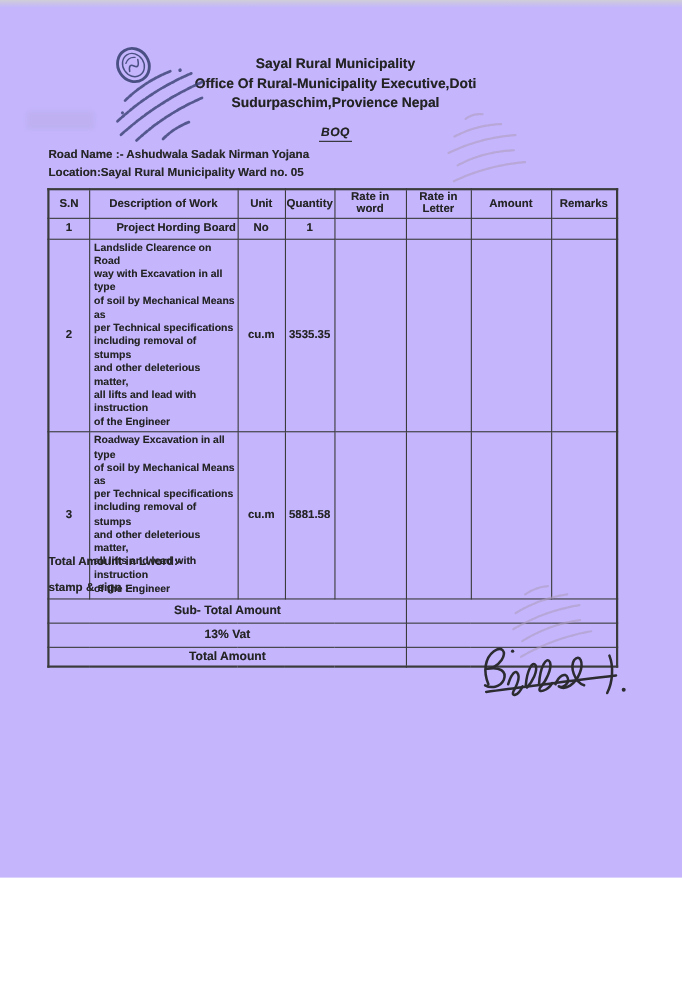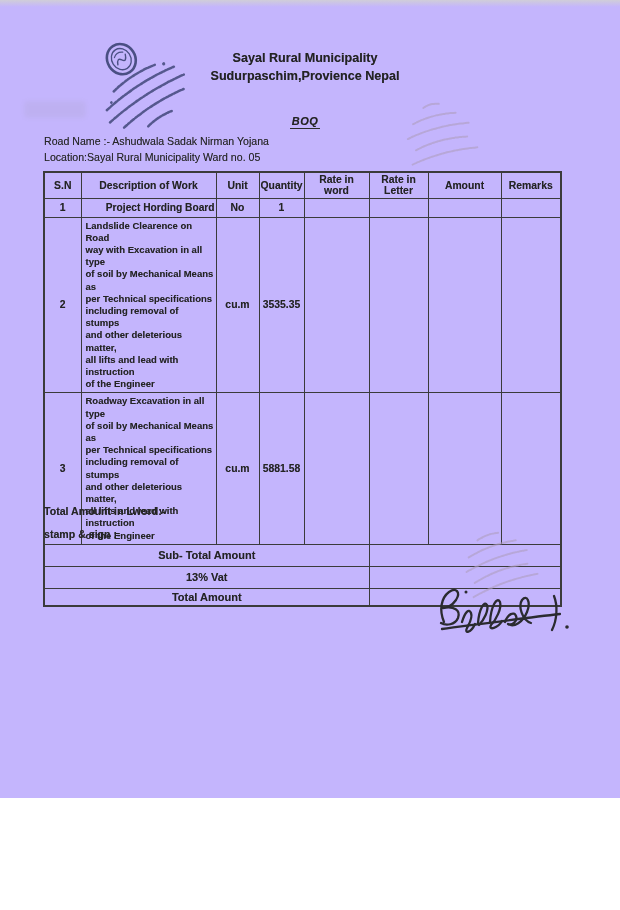--- a/index.html
+++ b/index.html
@@ -24,21 +24,21 @@
     font-weight:700;font-size:12.6px;line-height:17.5px;color:#232323;
     text-shadow:0 0 .5px rgba(40,40,40,.5);
   }
   .boq-wrap{position:absolute;top:111px;left:0;width:610px;text-align:center;}
   .boq{
     display:inline-block;font-weight:700;font-style:italic;font-size:11px;
     letter-spacing:.4px;border-bottom:1.8px solid #2c2c2c;padding:0 2px 1px;
     text-shadow:0 0 .5px rgba(40,40,40,.5);
   }
   .meta-line{
-    position:absolute;left:44px;font-weight:400;font-size:10.6px;color:#262626;
+    position:absolute;left:44px;font-weight:700;font-size:10.6px;color:#262626;
     text-shadow:0 0 .4px rgba(40,40,40,.45);
   }
   .road{top:135px;} .loc{top:151px;}
   table.boq-table{
     position:absolute;left:43px;top:171px;width:517px;
     border-collapse:collapse;table-layout:fixed;
     border:2px solid #3b3b3b;
   }
   .boq-table th,.boq-table td{
     border:1.6px solid #3b3b3b;padding:0 1px;text-align:center;vertical-align:middle;
@@ -69,20 +69,21 @@
 </head>
 <body>
 
 <div class="page">
 
   <div class="scan-top-edge"></div>
   <div class="scan-ghost"></div>
 
   <div class="hdr">
     <div>Sayal Rural Municipality</div>
+    <div>Office Of Rural-Municipality Executive,Doti</div>
     <div>Sudurpaschim,Provience Nepal</div>
   </div>
   <div class="boq-wrap">
     <span class="boq">BOQ</span>
   </div>
 
   <div class="meta-line road">Road Name :- Ashudwala Sadak Nirman Yojana</div>
   <div class="meta-line loc">Location:Sayal Rural Municipality Ward no. 05</div>
 
   <table class="boq-table">

